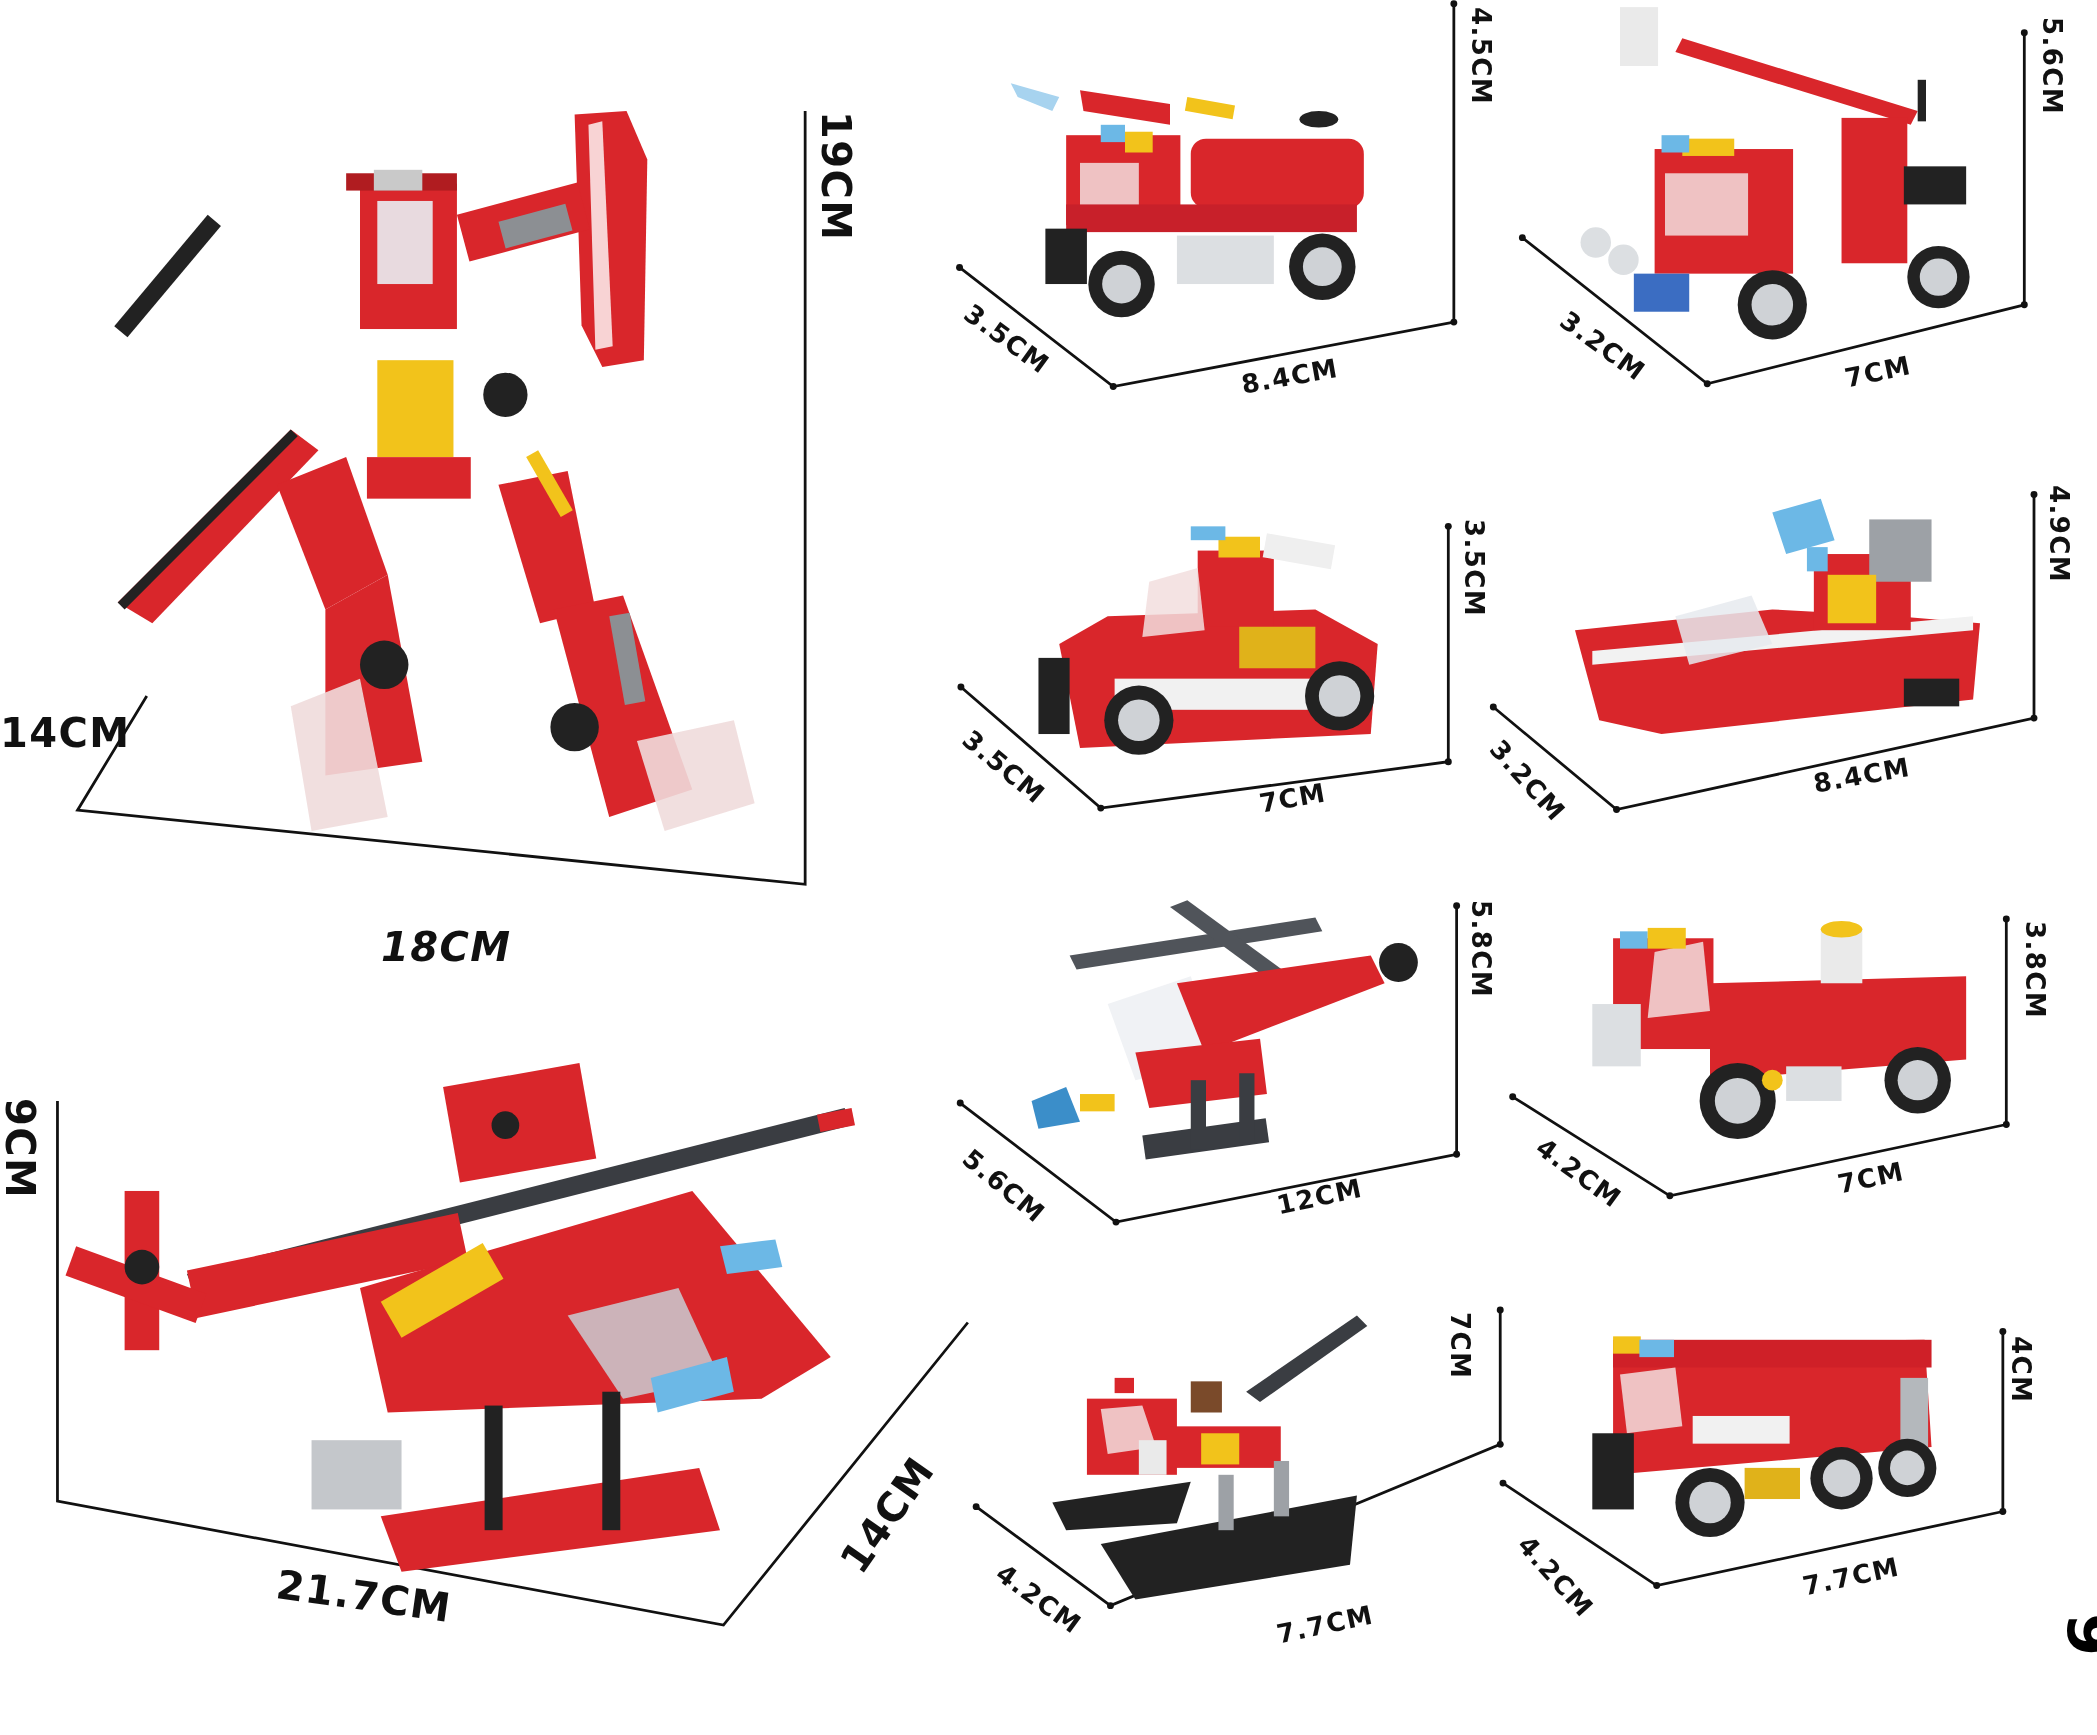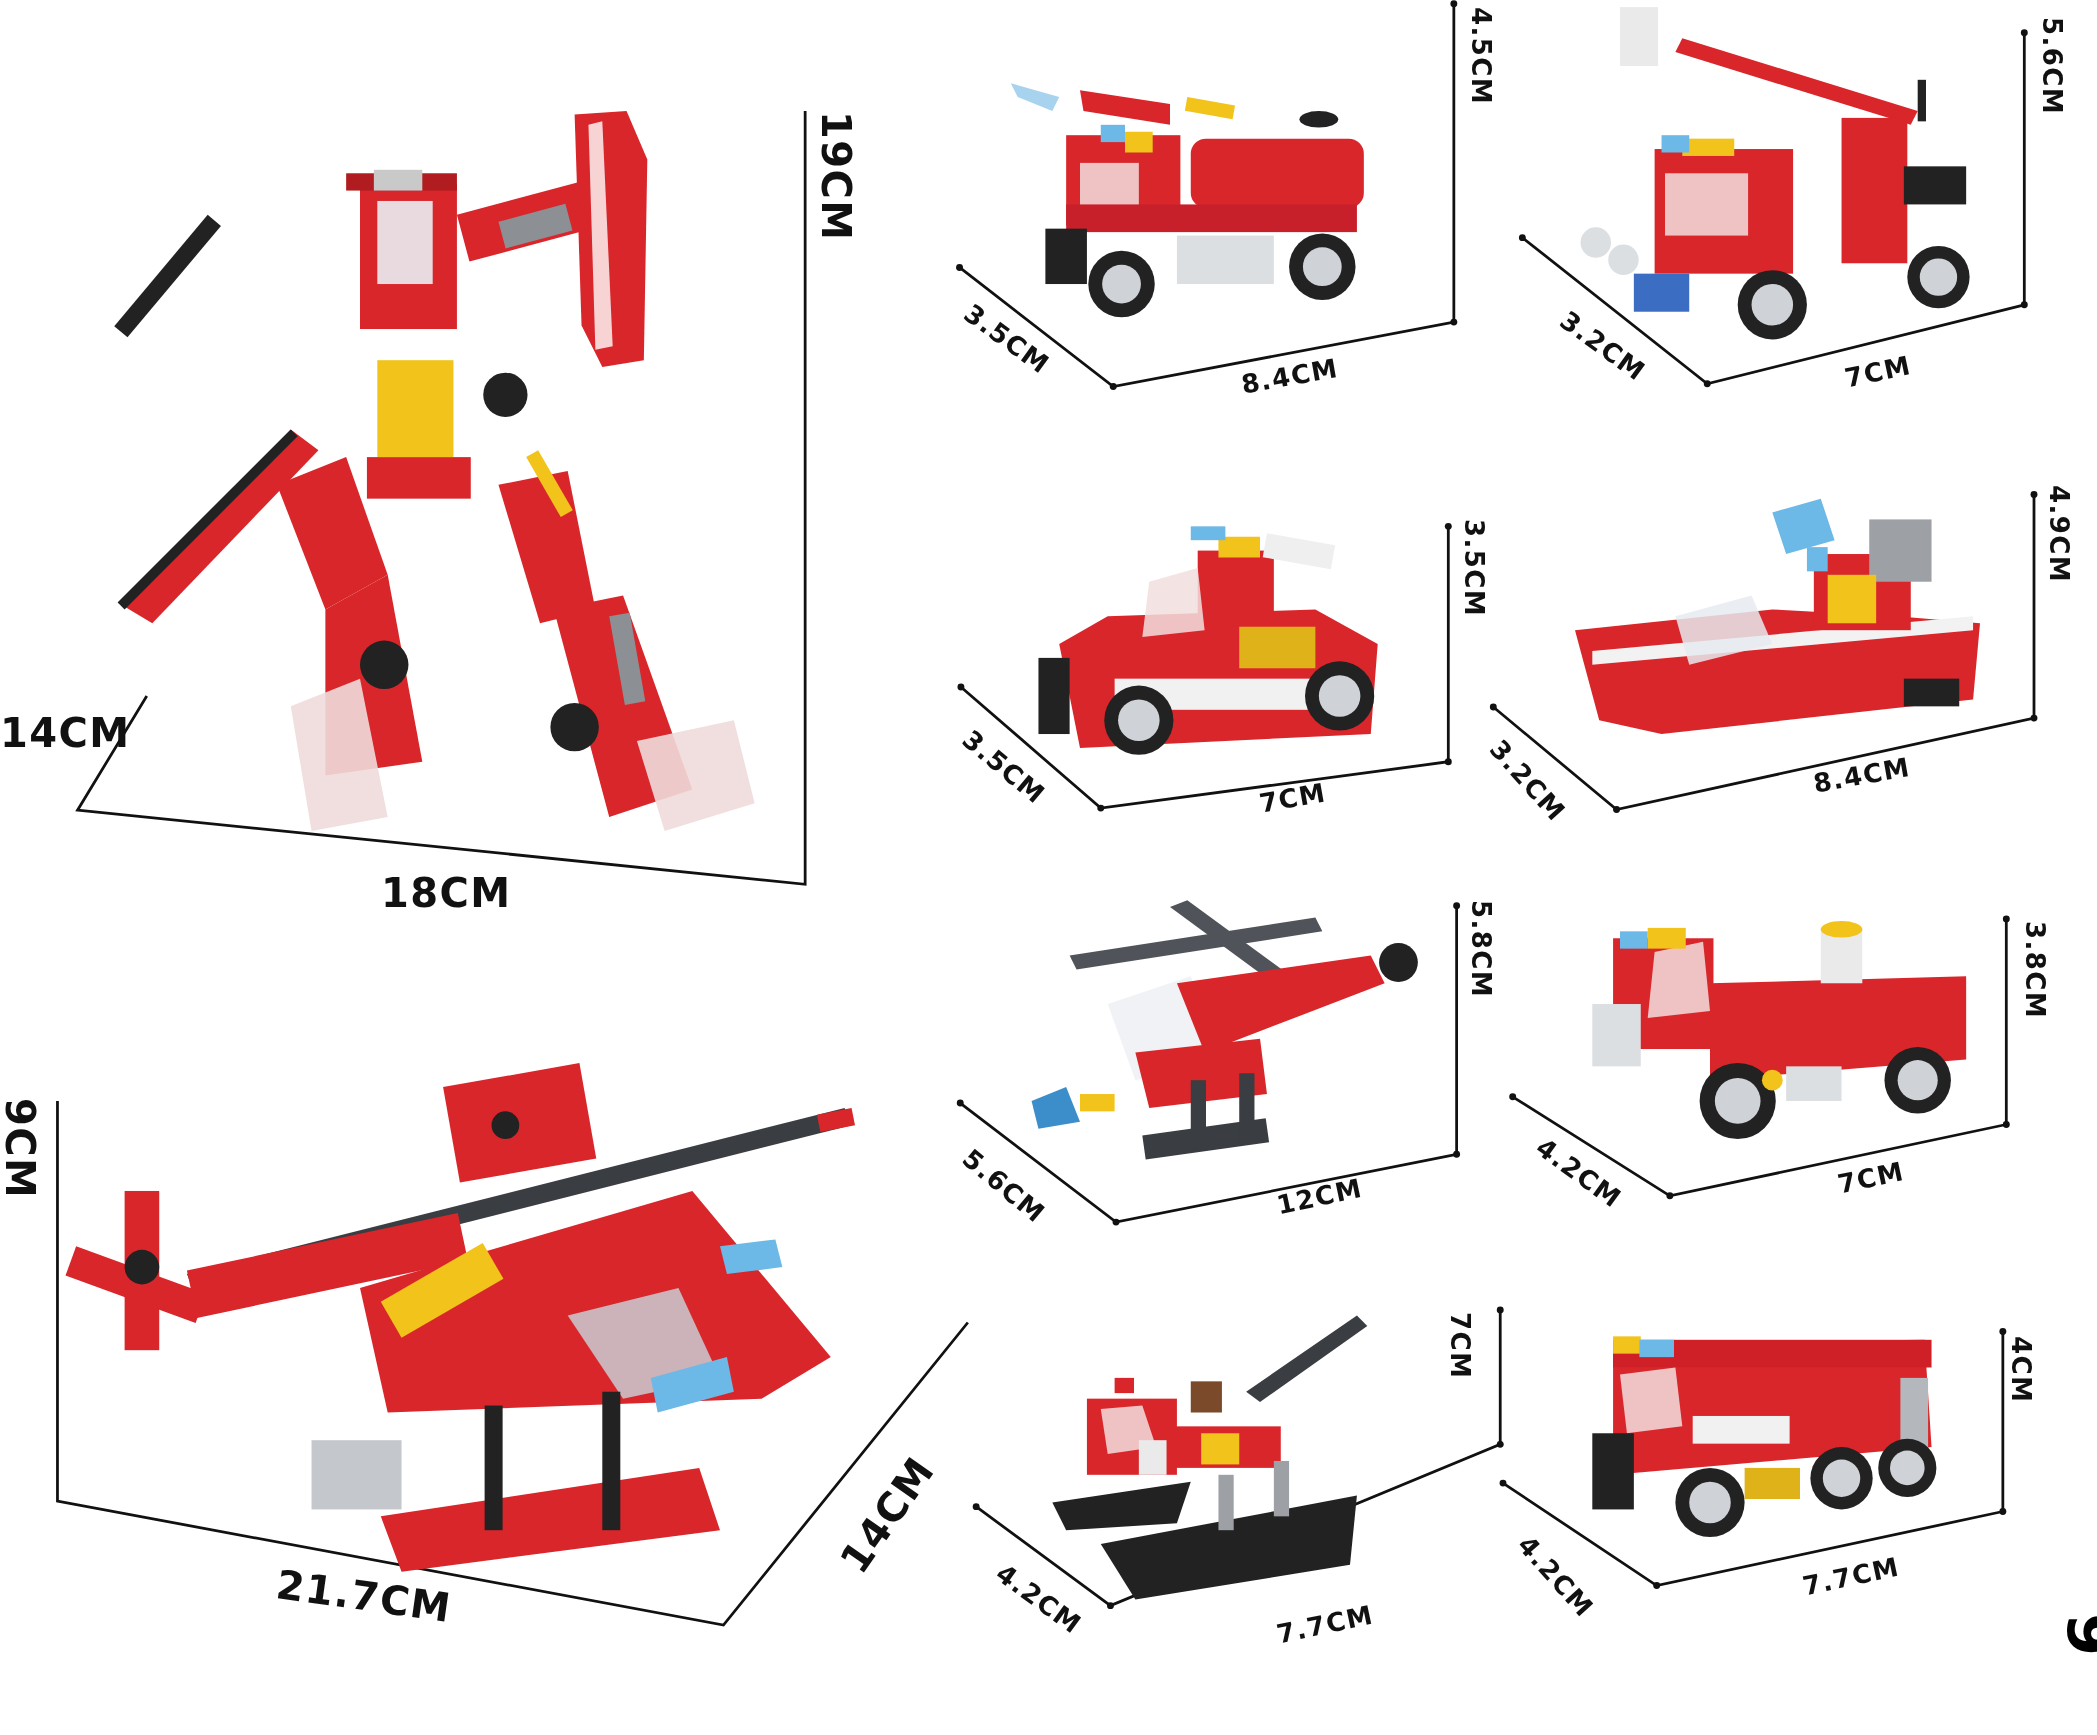--- a/index.html
+++ b/index.html
@@ -250,21 +250,21 @@
         <circle cx="2470" cy="2170" r="30" fill="#cfd2d6"></circle>
       <circle cx="2660" cy="2135" r="45" fill="#222"></circle>
         <circle cx="2660" cy="2135" r="27" fill="#cfd2d6"></circle>
       <circle cx="2755" cy="2120" r="42" fill="#222"></circle>
         <circle cx="2755" cy="2120" r="25" fill="#cfd2d6"></circle>
     </g>
   </svg>
 
   <div class="dim big" style="left:859px; top:111px; transform:rotate(90deg);">19CM</div>
   <div class="dim big" style="left:0px; top:710px;">14CM</div>
-  <div class="dim big" style="left:381px; top:870px;">18CM</div>
+  <div class="dim big" style="left:381px; top:924px;font-style:italic;">18CM</div>
 
   <div class="dim big" style="left:43px; top:1098px; transform:rotate(90deg);">9CM</div>
   <div class="dim big" style="left:280px; top:1561px; transform:rotate(8deg);">21.7CM</div>
   <div class="dim big" style="left:831px; top:1555px; transform:rotate(-55deg);">14CM</div>
 
   <div class="dim sm" style="left:1496px; top:7px; transform:rotate(90deg);">4.5CM</div>
   <div class="dim sm" style="left:976px; top:298px; transform:rotate(36deg);">3.5CM</div>
   <div class="dim sm" style="left:1239px; top:370px; transform:rotate(-10deg);">8.4CM</div>
 
   <div class="dim sm" style="left:2067px; top:17.3px; transform:rotate(90deg);">5.6CM</div>

